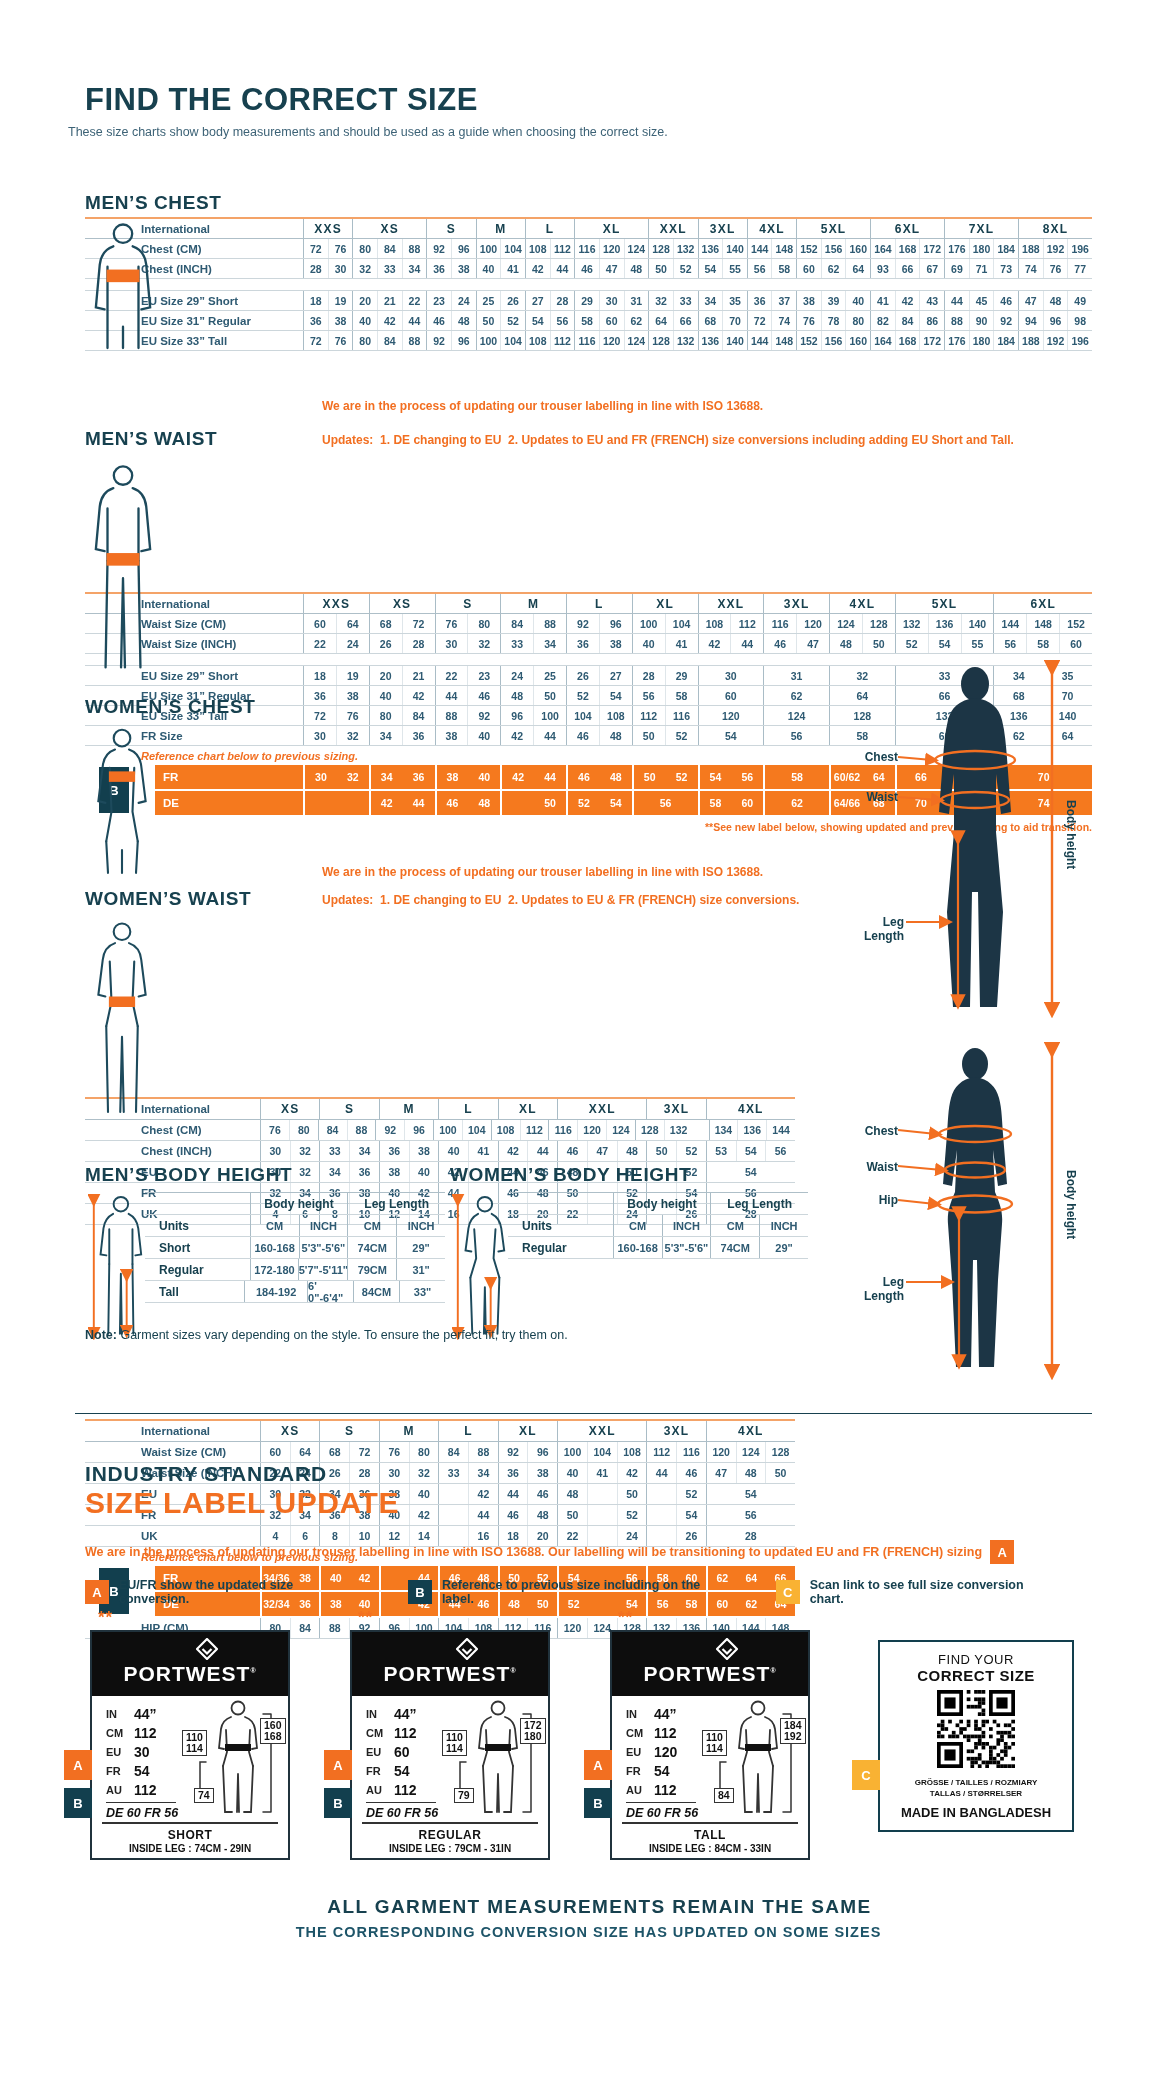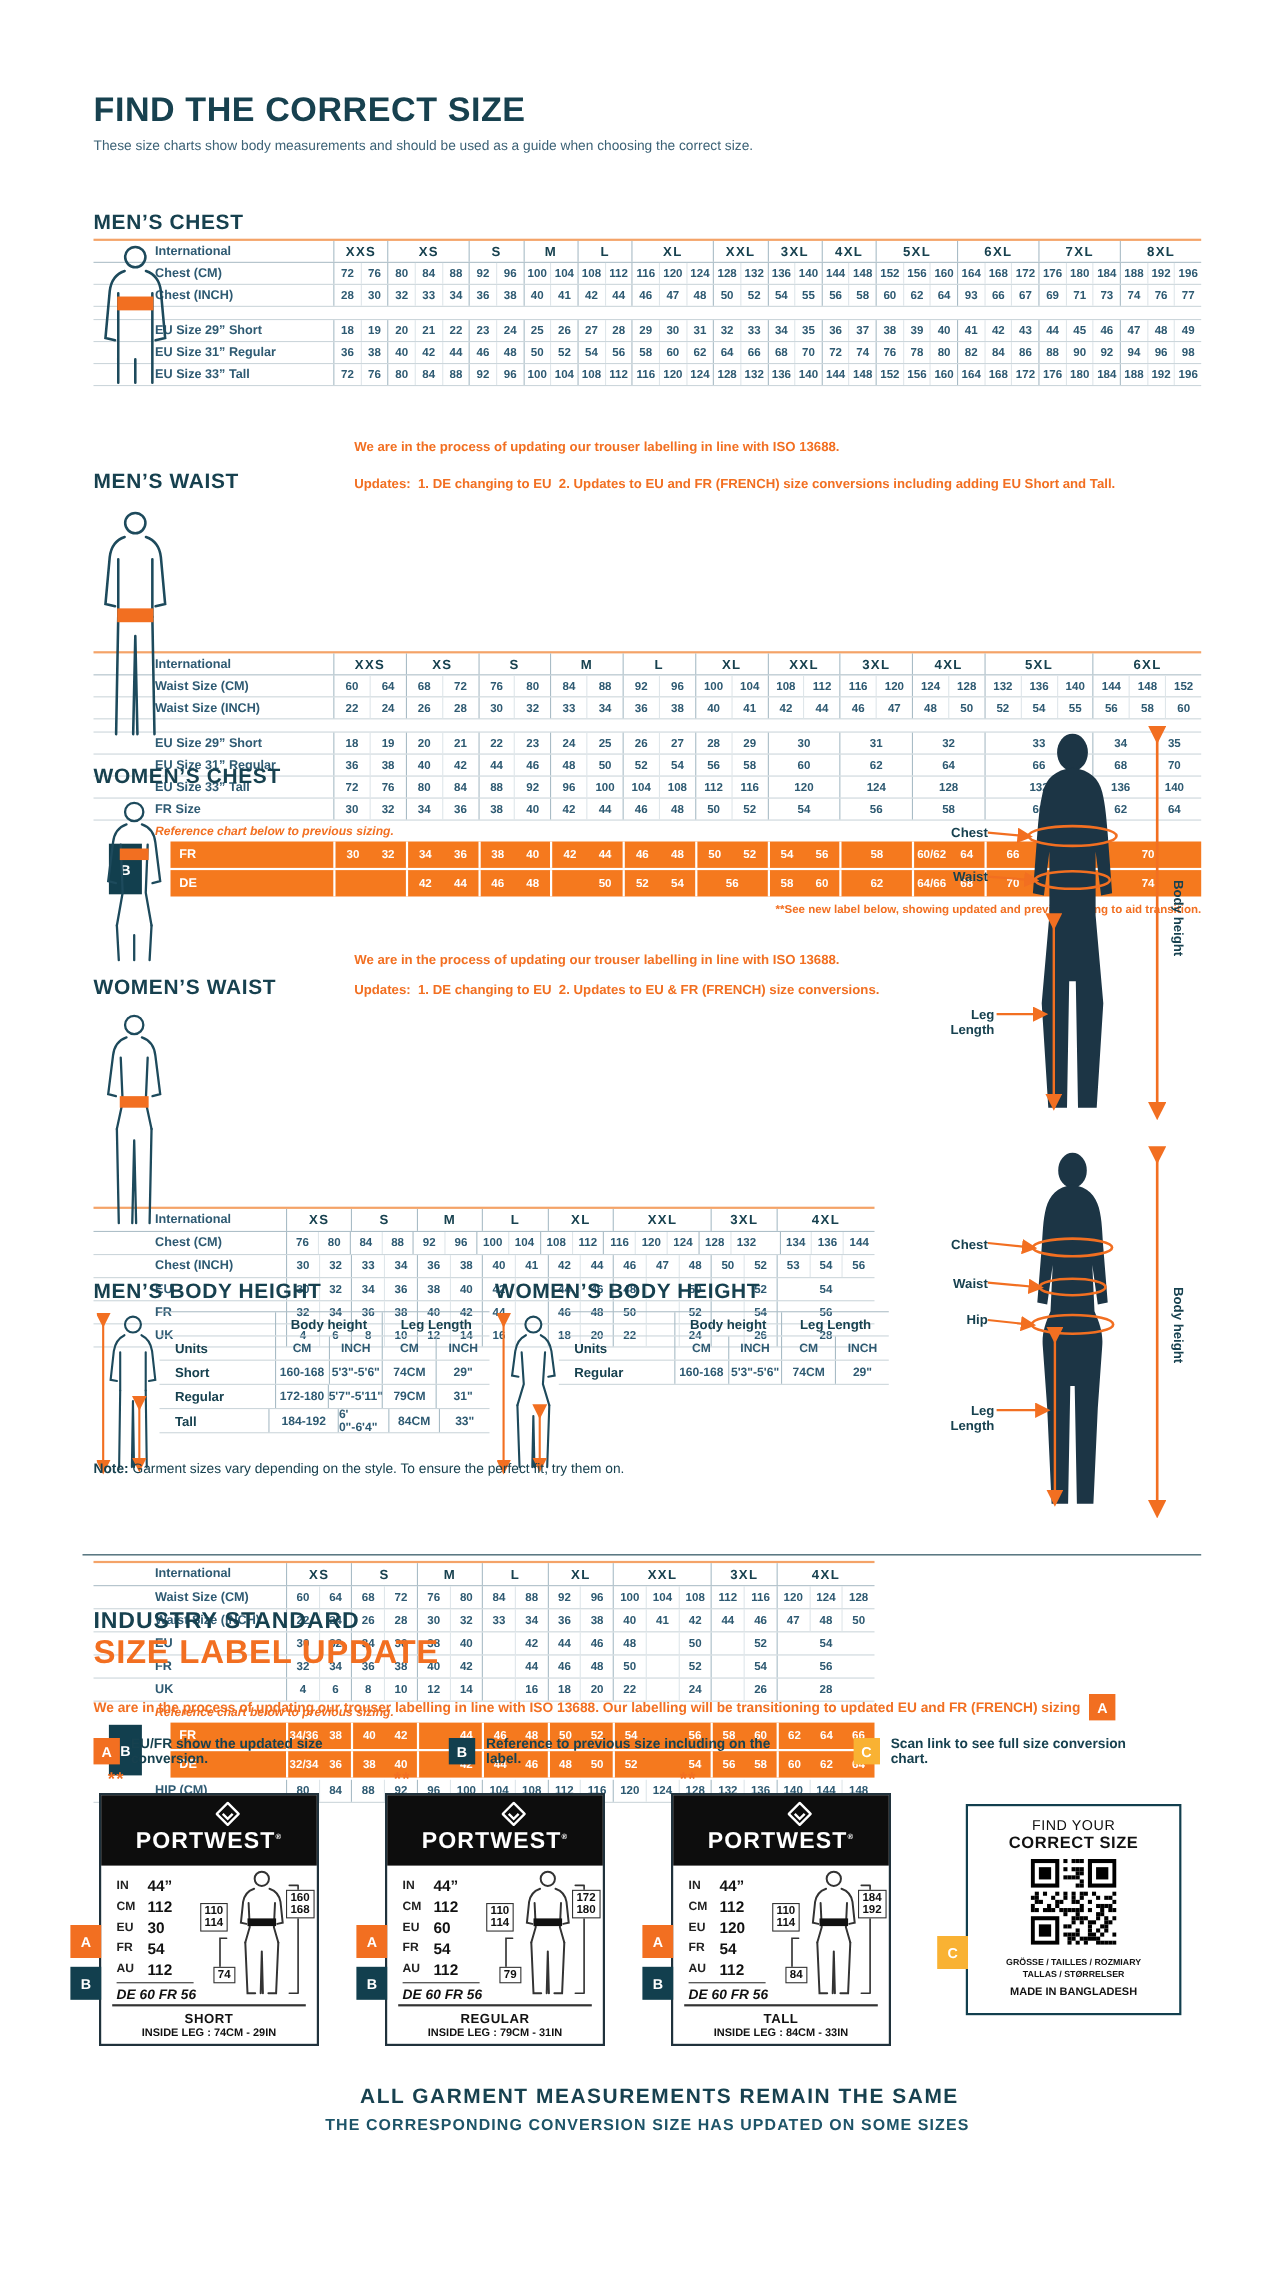--- a/index.html
+++ b/index.html
@@ -72,38 +72,38 @@
   .cfoot .il{font-size:10px;font-weight:600;color:#111;margin-top:1px;}
   .mbox{position:absolute;border:1.5px solid #333;background:#fff;color:#111;font-weight:800;
     font-size:10.5px;line-height:11px;text-align:center;padding:1px 3px;}
   .cardbadge{position:absolute;left:-28px;width:28px;height:30px;display:flex;align-items:center;
     justify-content:center;color:#fff;font-weight:800;font-size:13px;}
   
   .qrcard{position:absolute;border:2px solid #123f4e;background:#fff;box-sizing:border-box;text-align:center;}
   .qr1{font-size:13px;color:#111;margin-top:10px;letter-spacing:.5px;}
   .qr2{font-size:15px;font-weight:800;color:#111;letter-spacing:.5px;}
   .qlangs{font-size:8px;font-weight:700;color:#111;line-height:11px;}
-  .qmade{font-size:10px;font-weight:800;color:#111;margin-top:6px;}
+  .qmade{font-size:13px;font-weight:800;color:#111;margin-top:6px;}
   
   .figlabel{position:absolute;font-size:12px;font-weight:700;color:#17414f;text-align:right;width:58px;}
   .bhlabel{position:absolute;font-size:12px;font-weight:700;color:#17414f;transform:rotate(90deg);
     transform-origin:left top;white-space:nowrap;}
   .bottom1{font-size:19px;font-weight:800;color:#17414f;letter-spacing:1.4px;text-align:center;}
   .bottom2{font-size:14.5px;font-weight:700;color:#1d5468;letter-spacing:1px;text-align:center;}
   .notebar{font-size:12.5px;color:#17414f;}
   .notebar b{font-weight:800;}
   .divider{border-top:1.5px solid #17414f;}
 </style>
 </head>
 <body>
 
 <div class="page">
 
   <h1 class="abs title" style="left:85px;top:82px;">FIND THE CORRECT SIZE</h1>
-  <p class="abs intro" style="left:85px;top:124px;">These size charts show body measurements and should be used as a guide when choosing the correct size.</p>
+  <p class="abs intro" style="left:68px;top:124px;">These size charts show body measurements and should be used as a guide when choosing the correct size.</p>
 
   <h2 class="abs sech" style="left:85px;top:192px;">MEN’S CHEST</h2>
   <div class="abs sztable" style="left:85px;top:217px;width:1007px;" id="t-mens-chest">
       <div class="szrow hdr" style="height: 19px;">
         <div class="szlabel" style="width: 218px;">
           <span class="szcorner">International</span>
         </div>
         <div class="szhead-cell" style="width: 49.3125px; box-sizing: border-box;">XXS</div>
         <div class="szhead-cell" style="width: 73.9688px; box-sizing: border-box;">XS</div>
         <div class="szhead-cell" style="width: 49.3125px; box-sizing: border-box;">S</div>

